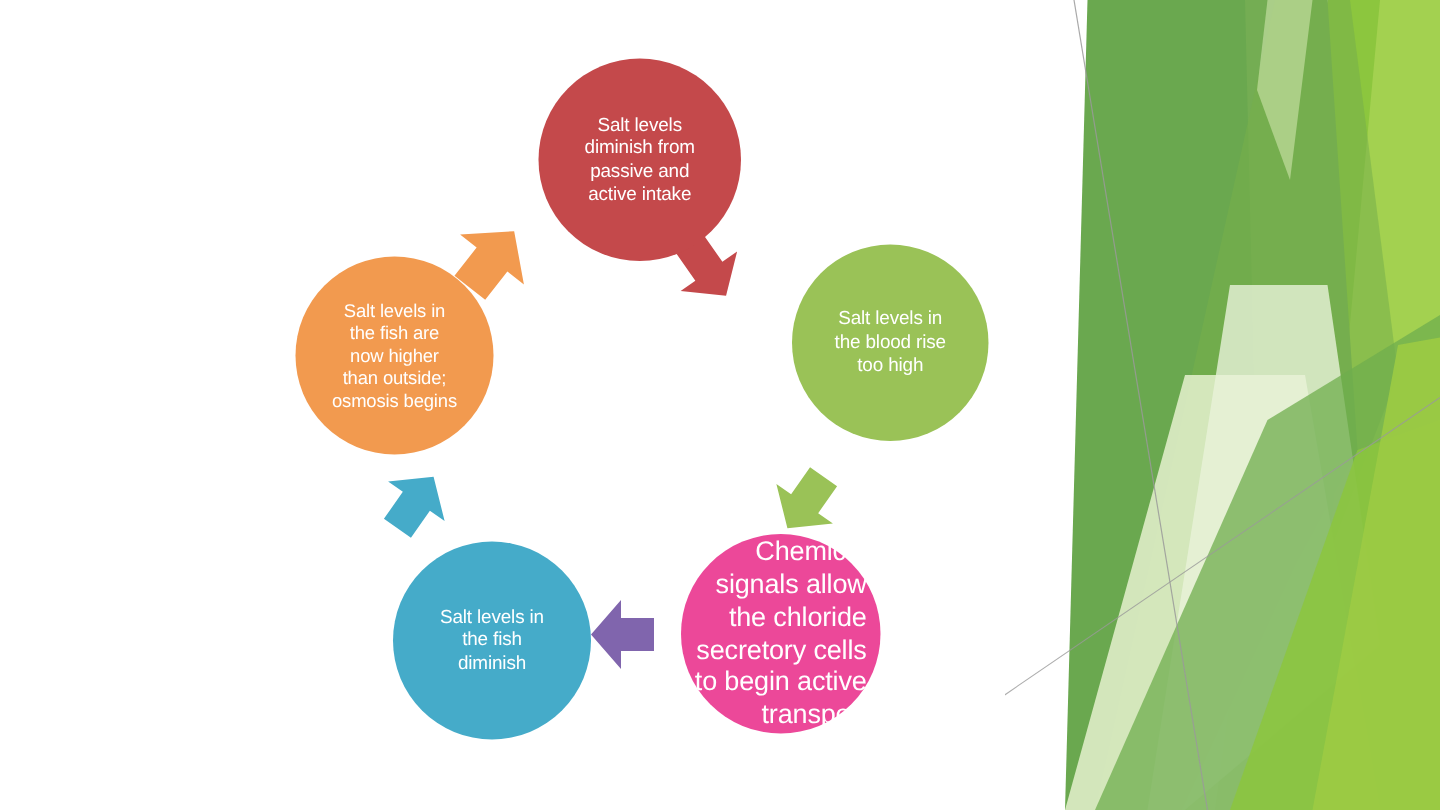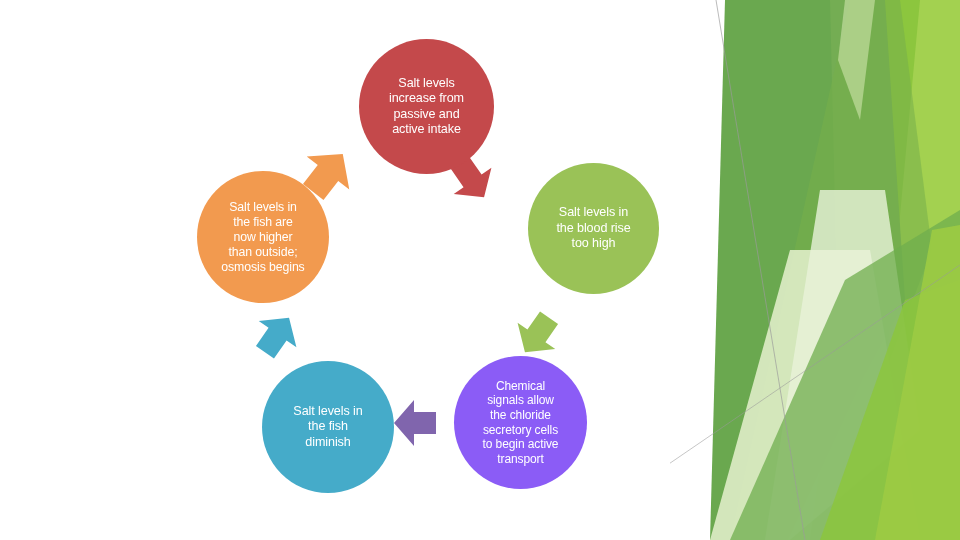--- a/index.html
+++ b/index.html
@@ -51,21 +51,21 @@
     display: block;
     line-height: 1.22;
     padding: 0 8px;
     white-space: pre-line;
     letter-spacing: -0.1px;
   }
 
   
   .node-top   { left: 179px; top: 9px;   width: 135px; height: 135px; background: #c4494b; font-size: 12.6px; }
   .node-right { left: 348px; top: 133px; width: 131px; height: 131px; background: #9ac257; font-size: 12.6px; }
-  .node-br    { left: 274px; top: 326px; width: 133px; height: 133px; background: #8b5cf6; font-size: 12px; }
+  .node-br    { left: 274px; top: 326px; width: 133px; height: 133px; background: #ec4899; font-size: 18px; text-align: right; }
   .node-bl    { left: 82px;  top: 331px; width: 132px; height: 132px; background: #45abc9; font-size: 12.6px; }
   .node-left  { left: 17px;  top: 141px; width: 132px; height: 132px; background: #f29a4f; font-size: 12.3px; }
 
   .arrow {
     position: absolute;
     pointer-events: none;
   }
   .arrow svg { display: block; overflow: visible; }
 </style>
 </head>
@@ -135,21 +135,21 @@
     <div class="arrow" style="left:108px; top:103px;">
       <svg width="80" height="80" viewBox="0 0 80 80">
         <g transform="rotate(-52 40 40)">
           <path d="M16 27 L40 27 L40 13 L64 40 L40 67 L40 53 L16 53 Z" fill="#f29a4f"></path>
         </g>
       </svg>
     </div>
 
     <div class="node node-top">
       <span class="node-text">Salt levels
-increase from
+diminish from
 passive and
 active intake</span>
     </div>
 
     <div class="node node-right">
       <span class="node-text">Salt levels in
 the blood rise
 too high</span>
     </div>
 

